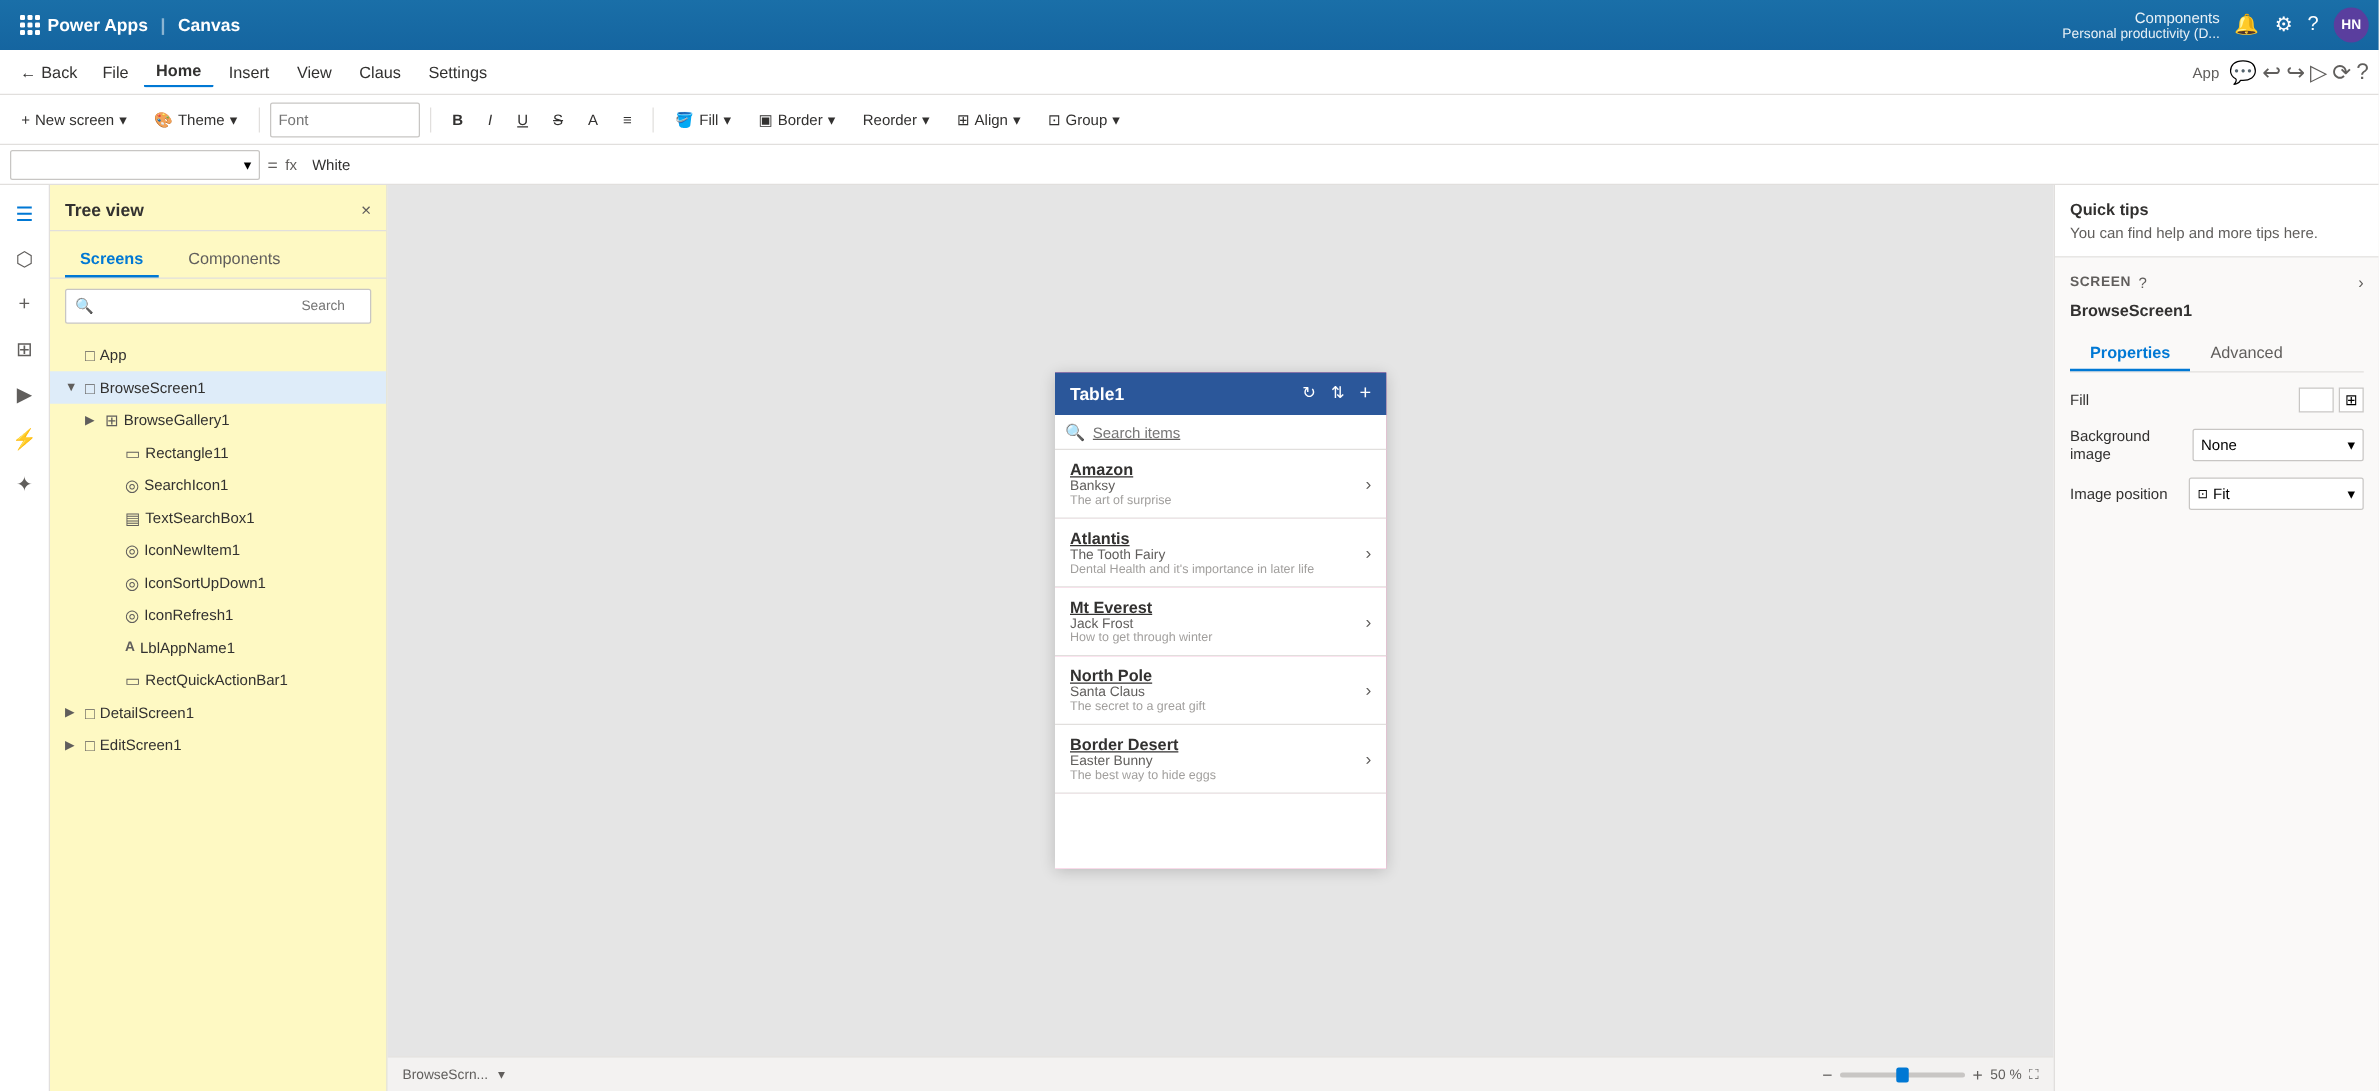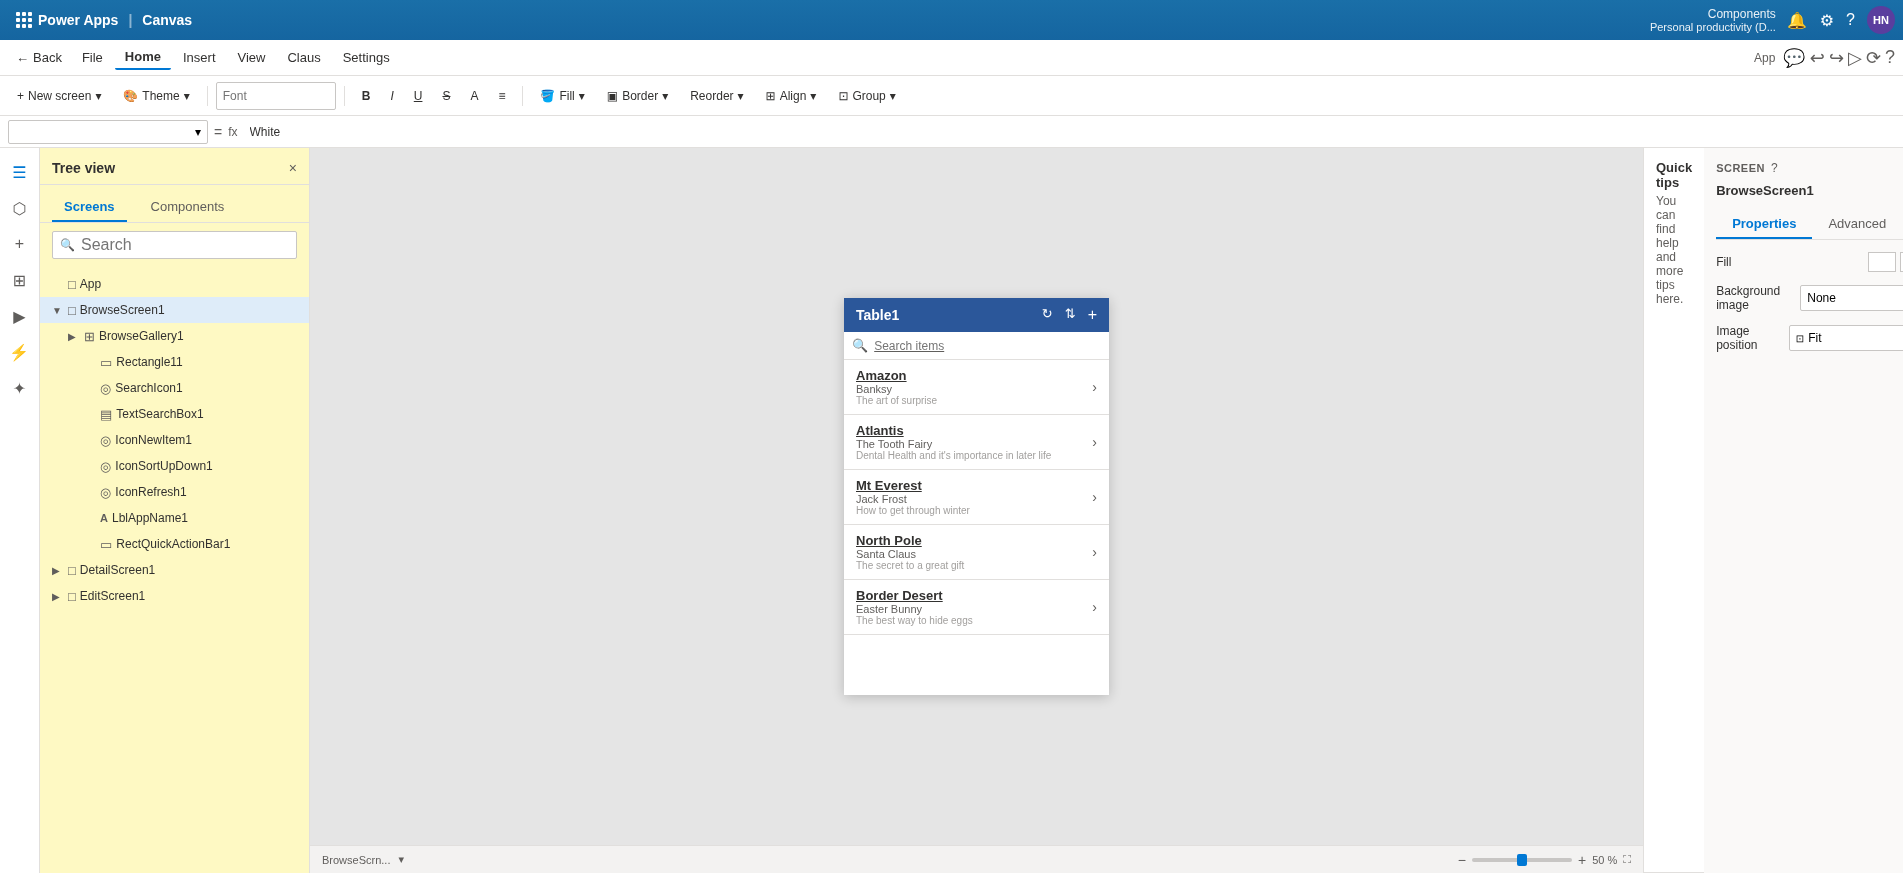--- a/index.html
+++ b/index.html
@@ -200,22 +200,23 @@
     .tree-tab.active { color: #0078d4; border-bottom: 2px solid #0078d4; font-weight: 600; }
     .tree-search {
       padding: 8px 12px;
     }
     .tree-search input {
       width: 100%;
       height: 28px;
       border: 1px solid #c8c6c4;
       border-radius: 2px;
       padding: 0 20px 0 28px;
-      font-size: 16px;
+      font-size: 11px;
       background: #fff;
+      text-align: right;
     }
     .tree-search-wrapper { position: relative; }
     .tree-search-icon {
       position: absolute; left: 8px; top: 50%; transform: translateY(-50%);
       color: #605e5c; font-size: 12px;
     }
     .tree-content { flex: 1; overflow-y: auto; padding: 4px 0; }
     .tree-item {
       display: flex;
       align-items: center;
@@ -306,21 +307,21 @@
     .gallery-item-desc { font-size: 10px; color: #a19f9d; }
     .gallery-chevron { color: #605e5c; font-size: 14px; }
     .gallery-empty { height: 60px; background: white; }
 
     
     .right-panel {
       width: 260px;
       background: #faf9f8;
       border-left: 1px solid #e1dfdd;
       display: flex;
-      flex-direction: row;
+      flex-direction: column;
     }
     .quick-tips {
       background: white;
       padding: 12px;
       border-bottom: 1px solid #e1dfdd;
     }
     .quick-tips-title { font-size: 13px; font-weight: 600; color: #323130; margin-bottom: 4px; }
     .quick-tips-text { font-size: 12px; color: #605e5c; }
     .screen-panel { padding: 12px; flex: 1; }
     .screen-label-row {

